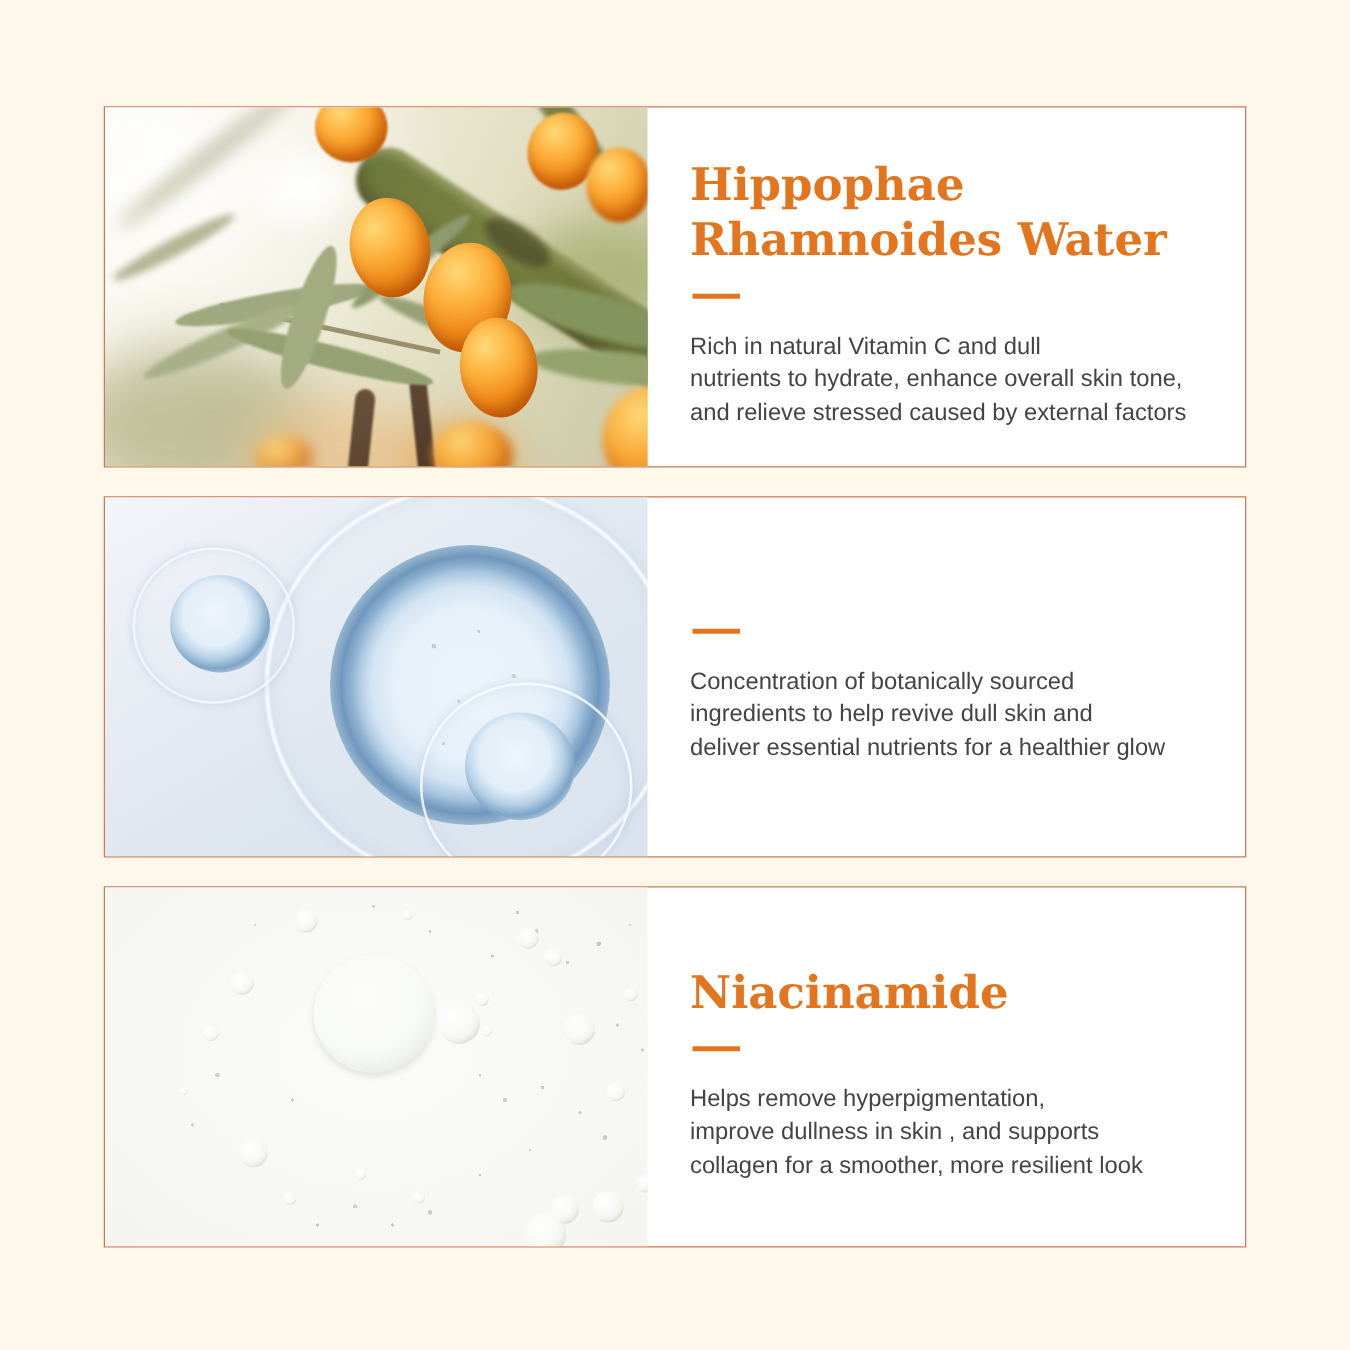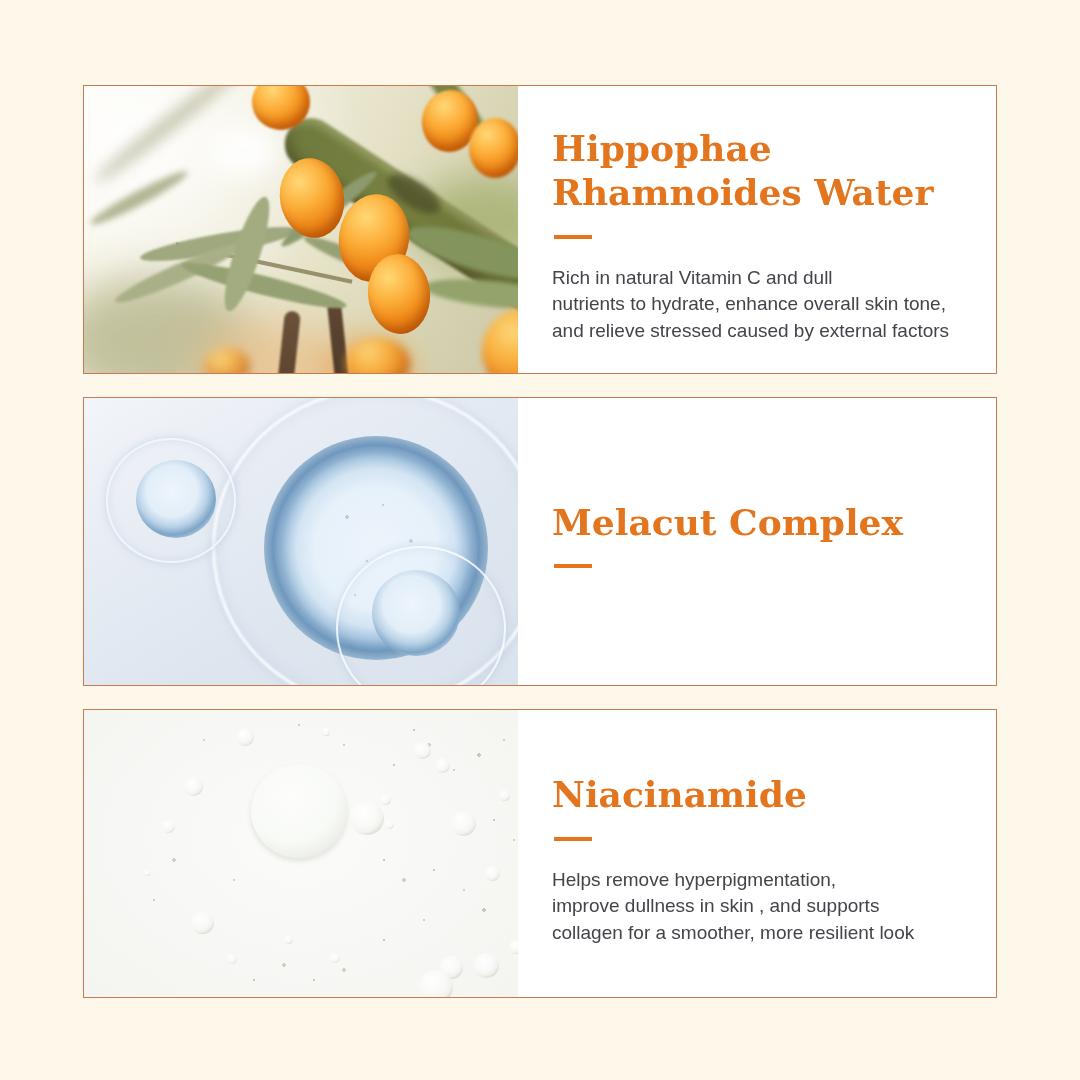--- a/index.html
+++ b/index.html
@@ -117,22 +117,24 @@
       <div class="ring" style="left:128px;top:-10px;width:330px;height:320px;border:3px solid rgba(252,254,255,.9);box-shadow:0 0 10px rgba(165,185,210,.4), inset 0 0 14px rgba(165,185,210,.3);filter:blur(1px);"></div>
       <div class="ring" style="left:180px;top:38px;width:224px;height:224px;background:radial-gradient(circle, #ecf4fb 0%, #e7f1fa 38%, #d3e4f3 50%, #a5c4de 58%, #6f97bd 65%, #92b2cd 70%, #c8daea 77%, #e4edf5 84%, rgba(230,238,246,0) 92%);filter:blur(.5px);"></div>
       <div class="ring" style="left:195px;top:50px;width:195px;height:205px;border:6px solid rgba(110,150,190,.25);transform:rotate(-15deg);filter:blur(3px);"></div>
       <div class="ring" style="left:235px;top:85px;width:130px;height:140px;background:radial-gradient(3px 3px at 28px 34px, rgba(140,165,190,.5) 60%, transparent 61%),radial-gradient(2px 2px at 64px 22px, rgba(140,165,190,.45) 60%, transparent 61%),radial-gradient(3px 3px at 92px 58px, rgba(140,165,190,.4) 60%, transparent 61%),radial-gradient(2px 2px at 48px 78px, rgba(140,165,190,.45) 60%, transparent 61%),radial-gradient(3px 3px at 78px 104px, rgba(140,165,190,.4) 60%, transparent 61%),radial-gradient(2px 2px at 36px 112px, rgba(140,165,190,.4) 60%, transparent 61%);"></div>
       <div class="ring" style="left:22px;top:40px;width:130px;height:125px;border:2px solid rgba(240,246,252,.95);box-shadow:0 0 8px rgba(165,185,210,.45), inset 0 0 8px rgba(165,185,210,.3);"></div>
       <div class="bubble-blue" style="left:52px;top:62px;width:80px;height:78px;"></div>
       <div class="ring" style="left:252px;top:148px;width:170px;height:165px;border:2px solid rgba(245,250,253,.9);box-shadow:0 0 8px rgba(165,185,210,.4), inset 0 0 10px rgba(165,185,210,.25);filter:blur(.5px);"></div>
       <div class="bubble-blue" style="left:288px;top:172px;width:88px;height:86px;"></div>
     </div>
     <div class="card-text">
-      <h2 class="heading">Melacut Complex</h2>
       <div class="dash"></div>
+      <p class="body-text">Concentration of botanically sourced
+ingredients to help revive dull skin and
+deliver essential nutrients for a healthier glow</p>
     </div>
   </section>
 
   <section class="card">
     <div class="card-image img-3">
       <div style="left:0;top:0;width:434px;height:287px;background:
         radial-gradient(2px 2px at 330px 20px, rgba(125,135,110,.4) 60%, transparent 61%),
         radial-gradient(3px 3px at 345px 35px, rgba(125,135,110,.35) 60%, transparent 61%),
         radial-gradient(2px 2px at 310px 55px, rgba(125,135,110,.4) 60%, transparent 61%),
         radial-gradient(2px 2px at 370px 60px, rgba(125,135,110,.35) 60%, transparent 61%),

